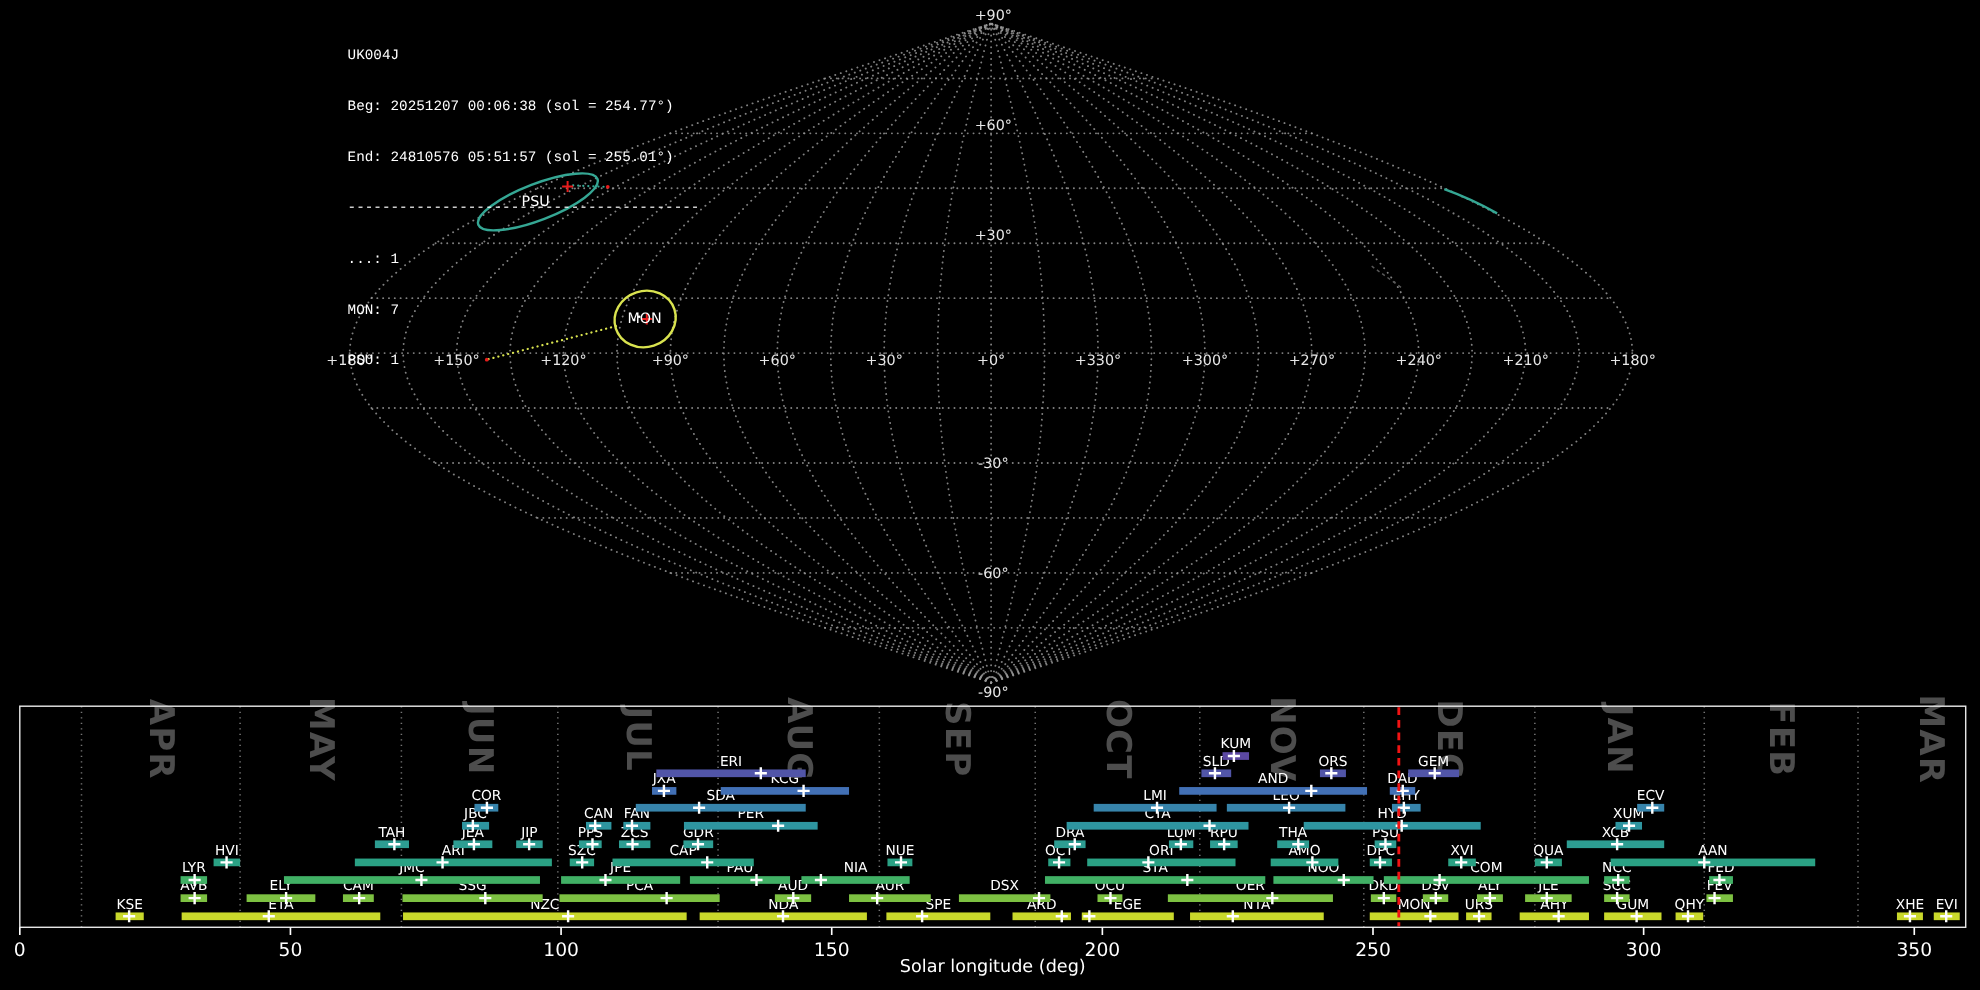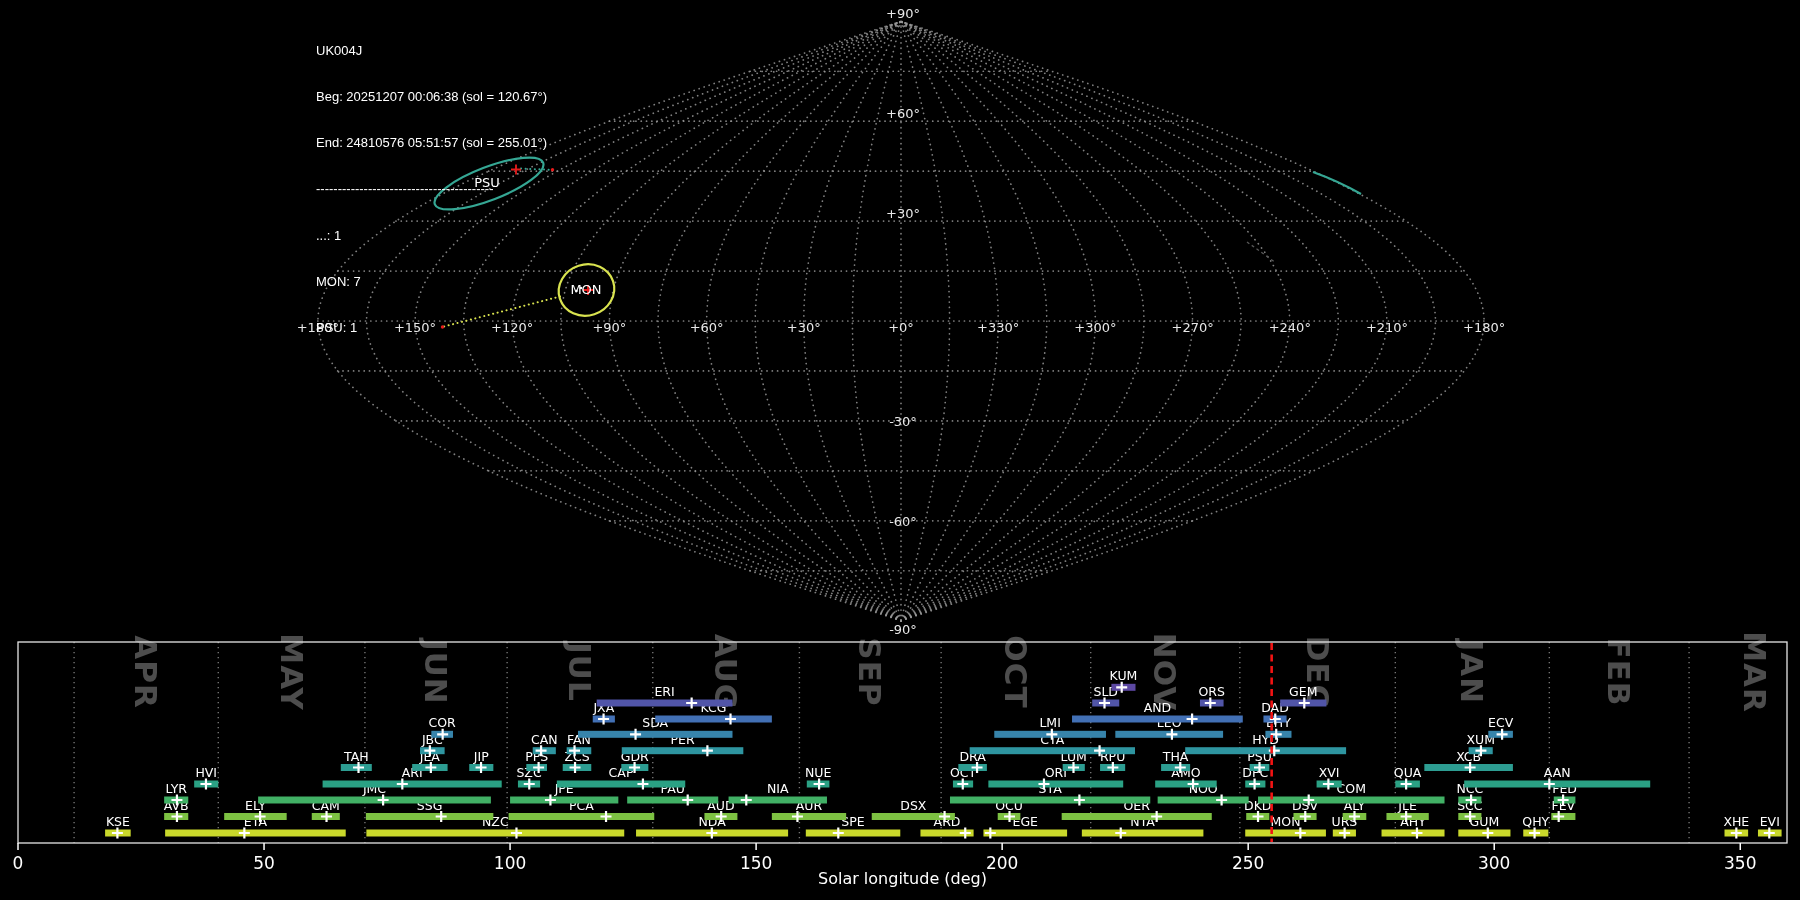--- a/index.html
+++ b/index.html
@@ -1,20 +1,20 @@
 <!DOCTYPE html>
 <html><head>
 <meta charset="utf-8">
 <style>
   html,body{margin:0;padding:0;background:#000;}
   #stage{position:relative;width:1800px;height:900px;background:#000;overflow:hidden;
          font-family:"DejaVu Sans",sans-serif;}
   #plot{position:absolute;left:0;top:0;}
   #info{position:absolute;left:316px;top:12px;color:#fff;
-        font-family:Liberation Sans, sans-serif;font-size:13px;line-height:15.4px;
+        font-family:Liberation Mono, monospace;font-size:13px;line-height:15.4px;
         white-space:pre;}
   text{font-family:"DejaVu Sans",sans-serif;}
 </style>
 </head>
 <body>
 
 <div id="stage">
   <svg id="plot" width="1800" height="900" viewBox="0 0 1800 900">
     <g id="gmap">
         <line x1="750.05673289621" y1="570.75" x2="1051.94326710379" y2="570.75" stroke="#969696" stroke-width="1.7" fill="none" stroke-dasharray="0.1 5.2" stroke-linecap="round" opacity="0.85"></line>
@@ -390,20 +390,20 @@
         <line x1="1494.2169680111265" y1="843" x2="1494.2169680111265" y2="850" stroke="#ffffff" stroke-width="1.5"></line>
         <text x="1494.2169680111265" y="869" fill="#ffffff" font-size="17" text-anchor="middle">300</text>
         <line x1="1740.2531293463144" y1="843" x2="1740.2531293463144" y2="850" stroke="#ffffff" stroke-width="1.5"></line>
         <text x="1740.2531293463144" y="869" fill="#ffffff" font-size="17" text-anchor="middle">350</text>
         <text x="902.5" y="884" fill="#ffffff" font-size="16" text-anchor="middle">Solar longitude (deg)</text>
       </g>
   </svg>
 
   <div id="info">
     <div>UK004J</div>
-    <div>Beg: 20251207 00:06:38 (sol = 120.67°)</div>
+    <div>Beg: 20251207 00:06:38 (sol = 254.77°)</div>
     <div>End: 24810576 05:51:57 (sol = 255.01°)</div>
     <div>-----------------------------------------</div>
     <div>...: 1</div>
     <div>MON: 7</div>
     <div>PSU: 1</div>
   </div>
 </div>
 
 </body></html>

